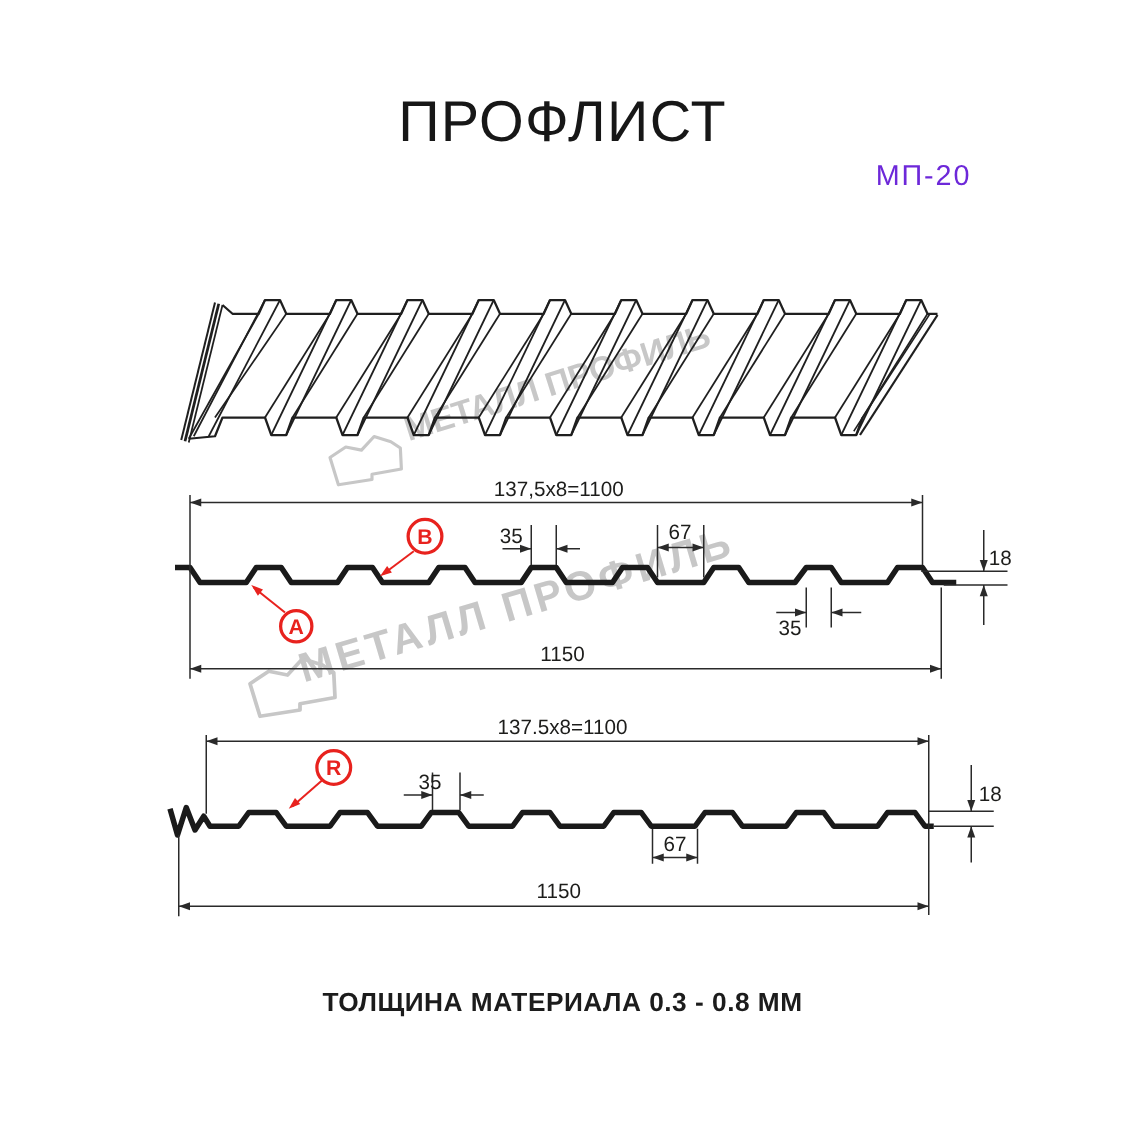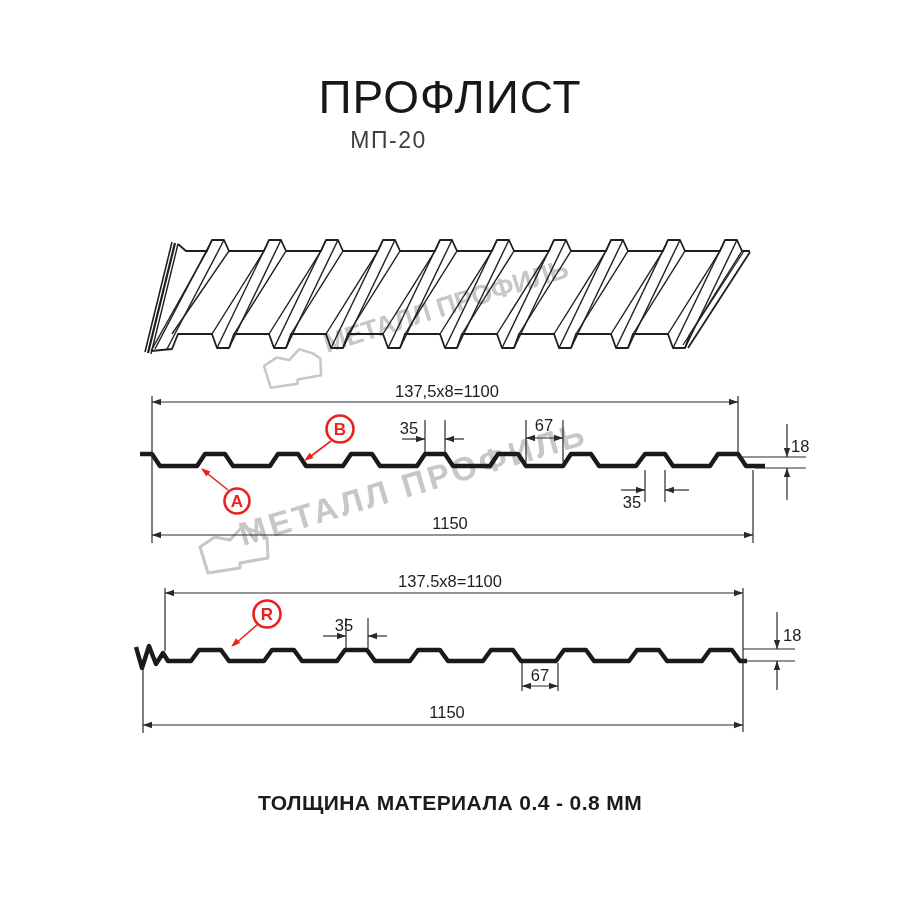--- a/index.html
+++ b/index.html
@@ -1,22 +1,22 @@
 <!DOCTYPE html>
 <html><head>
 <meta charset="utf-8">
 <style>
   html,body{margin:0;padding:0;}
   body{width:900px;height:900px;background:#ffffff;overflow:hidden;
        font-family:"Liberation Sans", sans-serif;}
   .stage{position:relative;width:900px;height:900px;background:#fff;}
   .title{position:absolute;left:0;top:70px;width:900px;text-align:center;
          font-size:46px;font-weight:400;letter-spacing:1px;color:#171717;}
-  .subtitle{position:absolute;left:0;top:127px;width:777px;text-align:center;
-         font-size:23px;font-weight:500;letter-spacing:1.5px;color:#404040;}
+  .subtitle{position:absolute;left:0;top:127px;width:777px;text-align:right;
+         font-size:23px;font-weight:500;letter-spacing:1.5px;color:#6d28d9;}
   .footer{position:absolute;left:0;top:791px;width:900px;text-align:center;
          font-size:21px;font-weight:600;letter-spacing:0.4px;color:#1c1c1c;}
   svg{position:absolute;left:0;top:0;}
   svg text{font-family:"Liberation Sans", sans-serif;}
   .dim{font-size:16.5px;fill:#1d1d1b;}
   .lbl{font-size:17px;font-weight:700;}
 </style>
 </head>
 <body>
 
@@ -222,14 +222,14 @@
 
       <g>
         <line x1="258" y1="624" x2="234" y2="645" stroke="#e8221e" stroke-width="1.6"></line>
         <polygon points="231,647 236,638.3 240.2,643.1" fill="#e8221e"></polygon>
         <circle cx="267" cy="614" r="13.5" fill="#fff" stroke="#e8221e" stroke-width="2.6"></circle>
         <text class="lbl" x="267" y="620" text-anchor="middle" fill="#e8221e">R</text>
       </g>
     </g>
   </svg>
 
-  <div class="footer">ТОЛЩИНА МАТЕРИАЛА 0.4 - 0.8 ММ</div>
+  <div class="footer">ТОЛЩИНА МАТЕРИАЛА 0.3 - 0.8 ММ</div>
 </div>
 
 </body></html>

